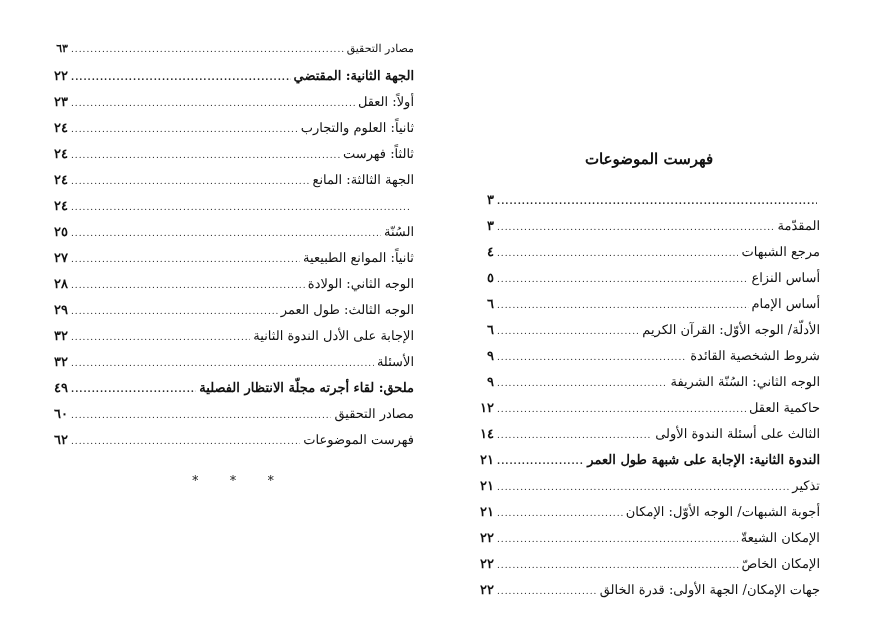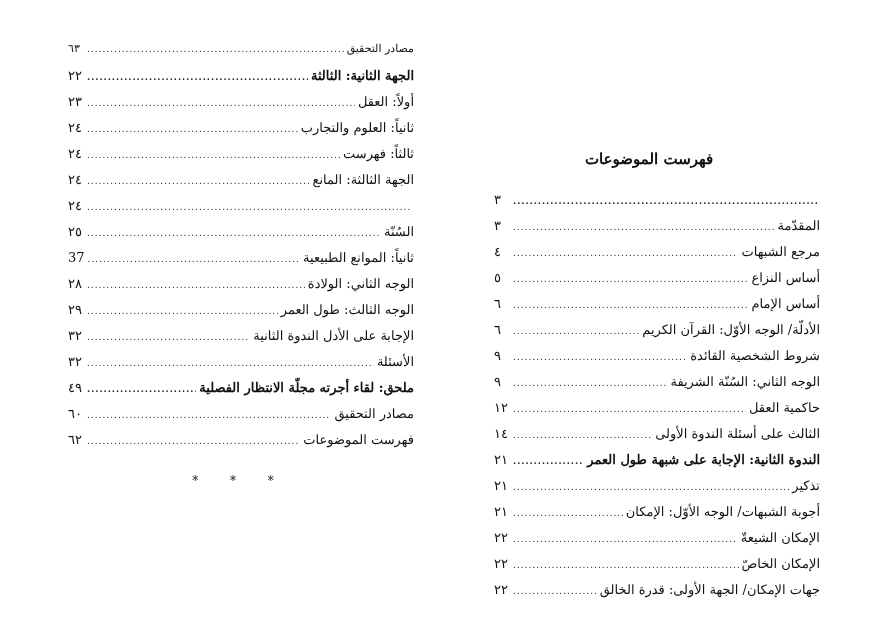--- a/index.html
+++ b/index.html
@@ -11,38 +11,38 @@
   .toc { position:absolute; direction:rtl; }
   .toc-left { left:52px; width:362px; top:42px; }
   .toc-right { left:478px; width:342px; top:192px; }
   .row { display:flex; align-items:baseline; height:26px; white-space:nowrap; font-size:13px; }
   .row.small { font-size:11px; height:22px; margin-bottom:4px; }
   .row.bold { font-weight:bold; }
   .row .title { flex:0 0 auto;text-align:right; }
   .row .dots { flex:1 1 auto; overflow:hidden; margin:0 3px; color:#222; letter-spacing:1px;
                font-size:9px; direction:ltr; text-align:left; }
   .row .dots::before { content:"........................................................................................................................................................................................................................"; }
-  .row .pg { flex:0 0 auto; min-width:16px; text-align:left; font-weight:normal;margin-left:16px; }
+  .row .pg { flex:0 0 auto; min-width:16px; text-align:right; font-weight:bold; }
   .heading { position:absolute; left:478px; width:342px; top:150px; text-align:center;
              font-size:15px; font-weight:bold; direction:rtl; }
   .stars { position:absolute; left:150px; width:180px; top:474px; text-align:center;
            font-size:12px; letter-spacing:14px; }
 </style>
 </head>
 <body>
 
 <div class="page page-left">
   <div class="toc toc-left" id="toc-left">
       <div class="row small">
         <span class="title">مصادر التحقيق</span>
         <span class="dots"></span>
         <span class="pg">٦٣</span>
       </div>
       <div class="row bold">
-        <span class="title">الجهة الثانية: الثالثة</span>
+        <span class="title">الجهة الثانية: المقتضي</span>
         <span class="dots"></span>
         <span class="pg">٢٢</span>
       </div>
       <div class="row">
         <span class="title">أولاً: العقل</span>
         <span class="dots"></span>
         <span class="pg">٢٣</span>
       </div>
       <div class="row">
         <span class="title">ثانياً: العلوم والتجارب</span>
@@ -64,21 +64,21 @@
         <span class="pg">٢٤</span>
       </div>
       <div class="row">
         <span class="title">السُنّة</span>
         <span class="dots"></span>
         <span class="pg">٢٥</span>
       </div>
       <div class="row">
         <span class="title">ثانياً: الموانع الطبيعية</span>
         <span class="dots"></span>
-        <span class="pg">37</span>
+        <span class="pg">٢٧</span>
       </div>
       <div class="row">
         <span class="title">الوجه الثاني: الولادة</span>
         <span class="dots"></span>
         <span class="pg">٢٨</span>
       </div>
       <div class="row">
         <span class="title">الوجه الثالث: طول العمر</span>
         <span class="dots"></span>
         <span class="pg">٢٩</span>

